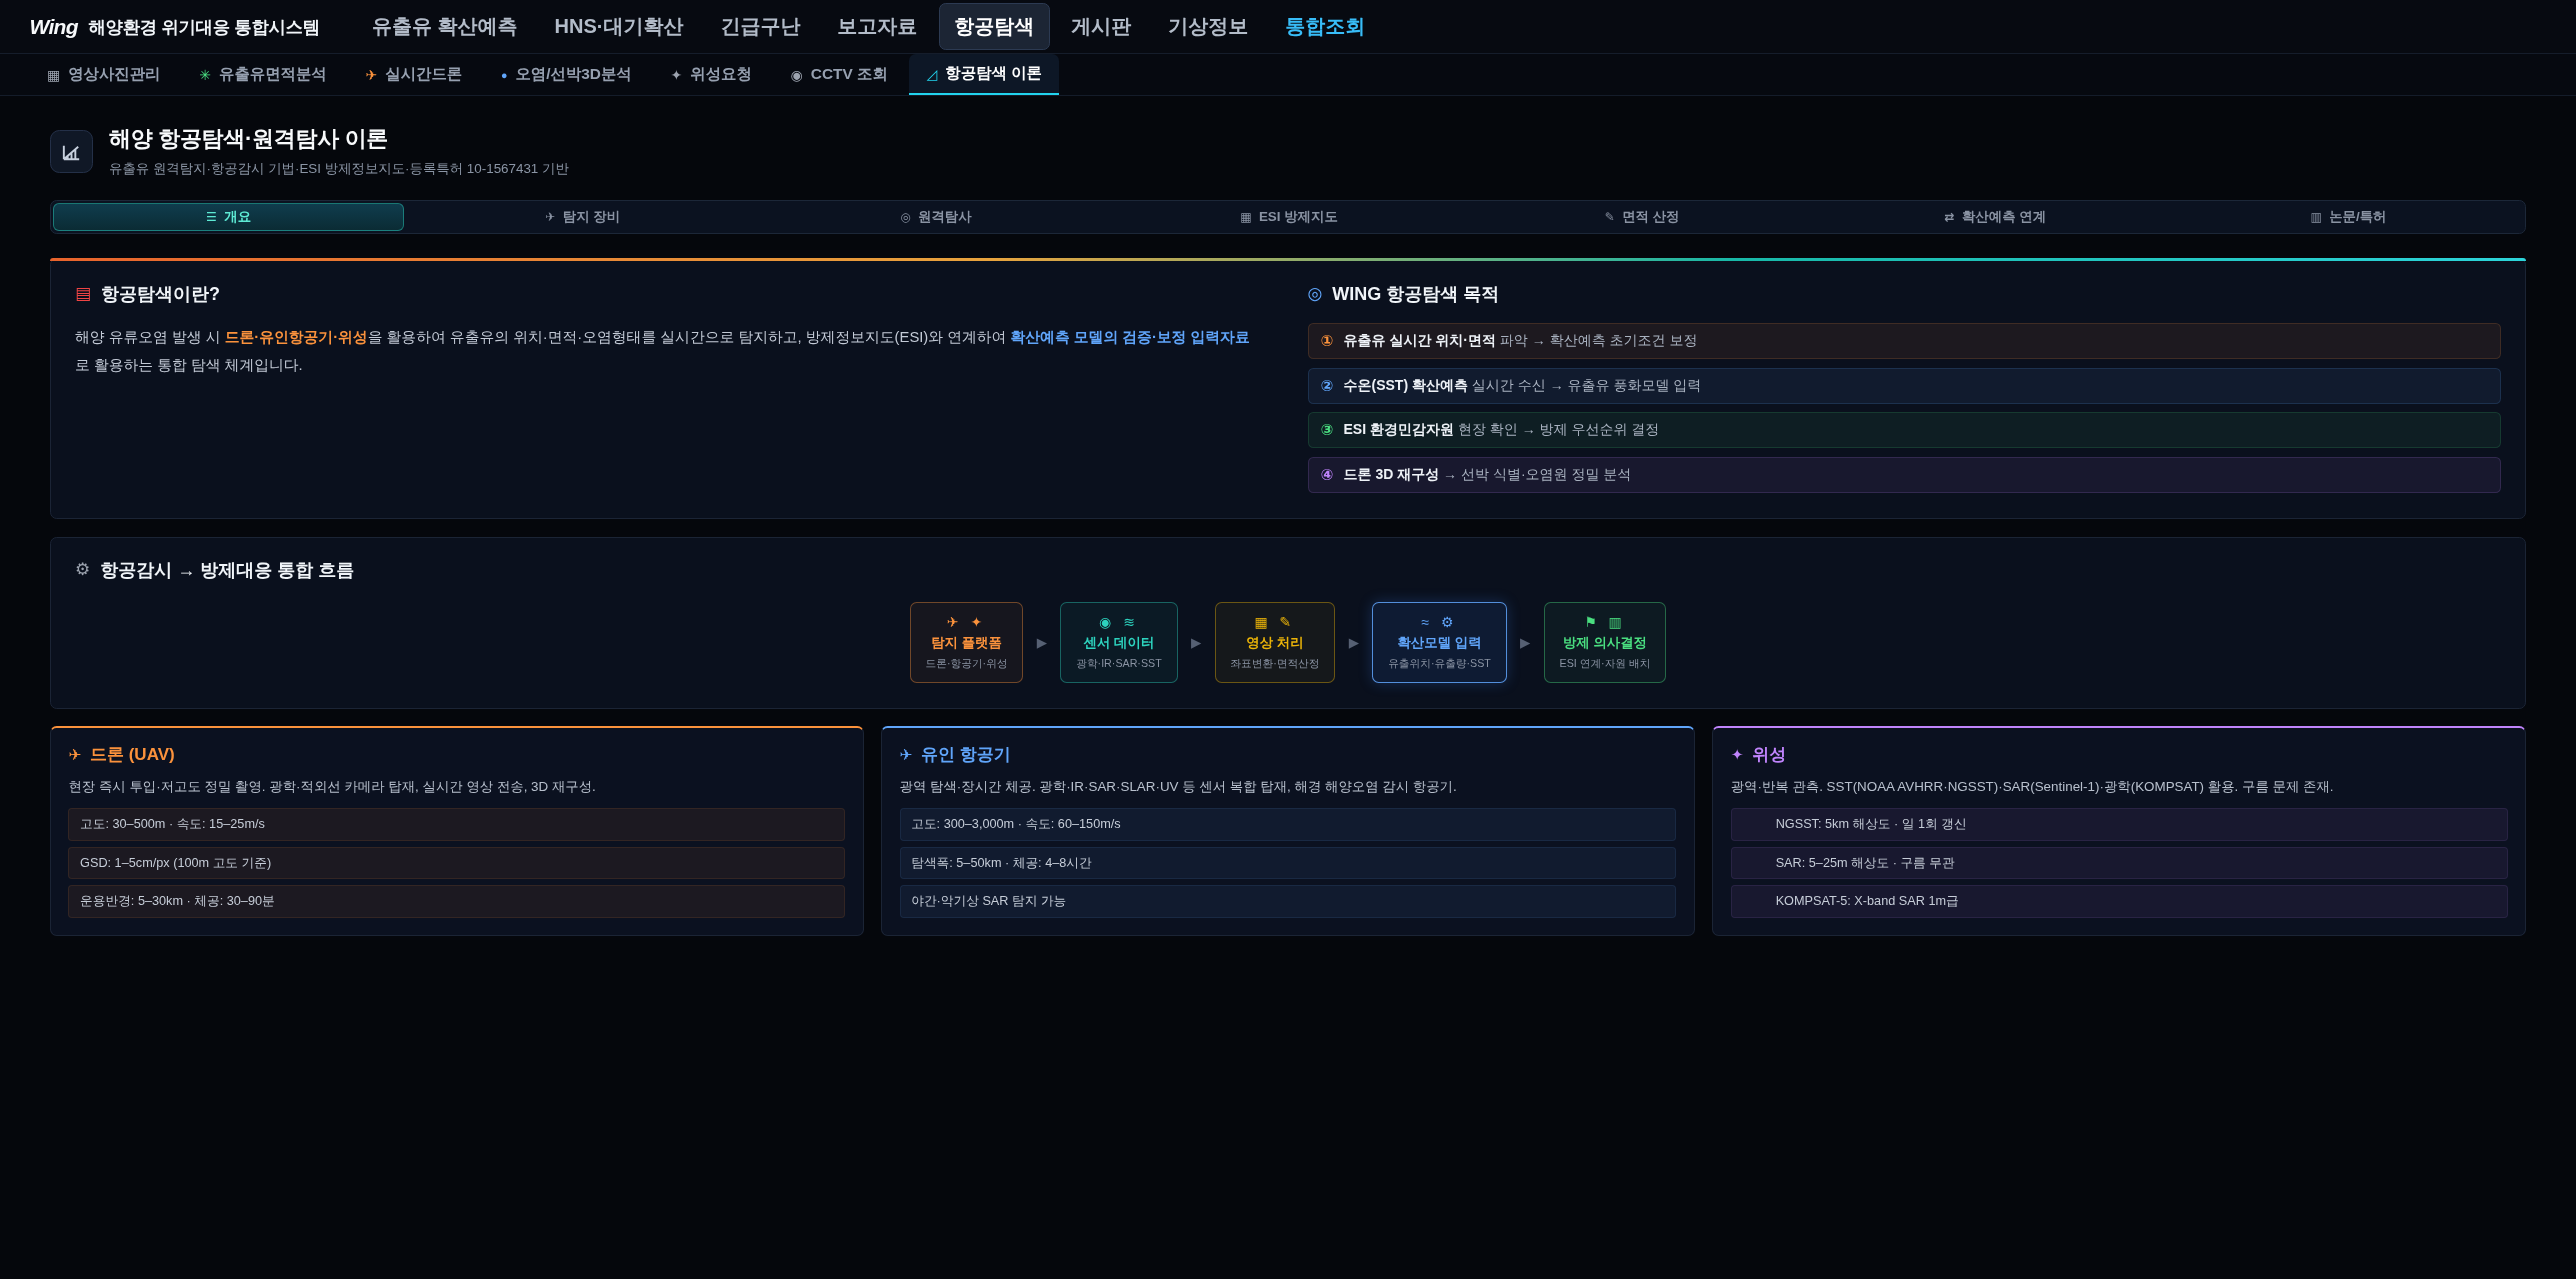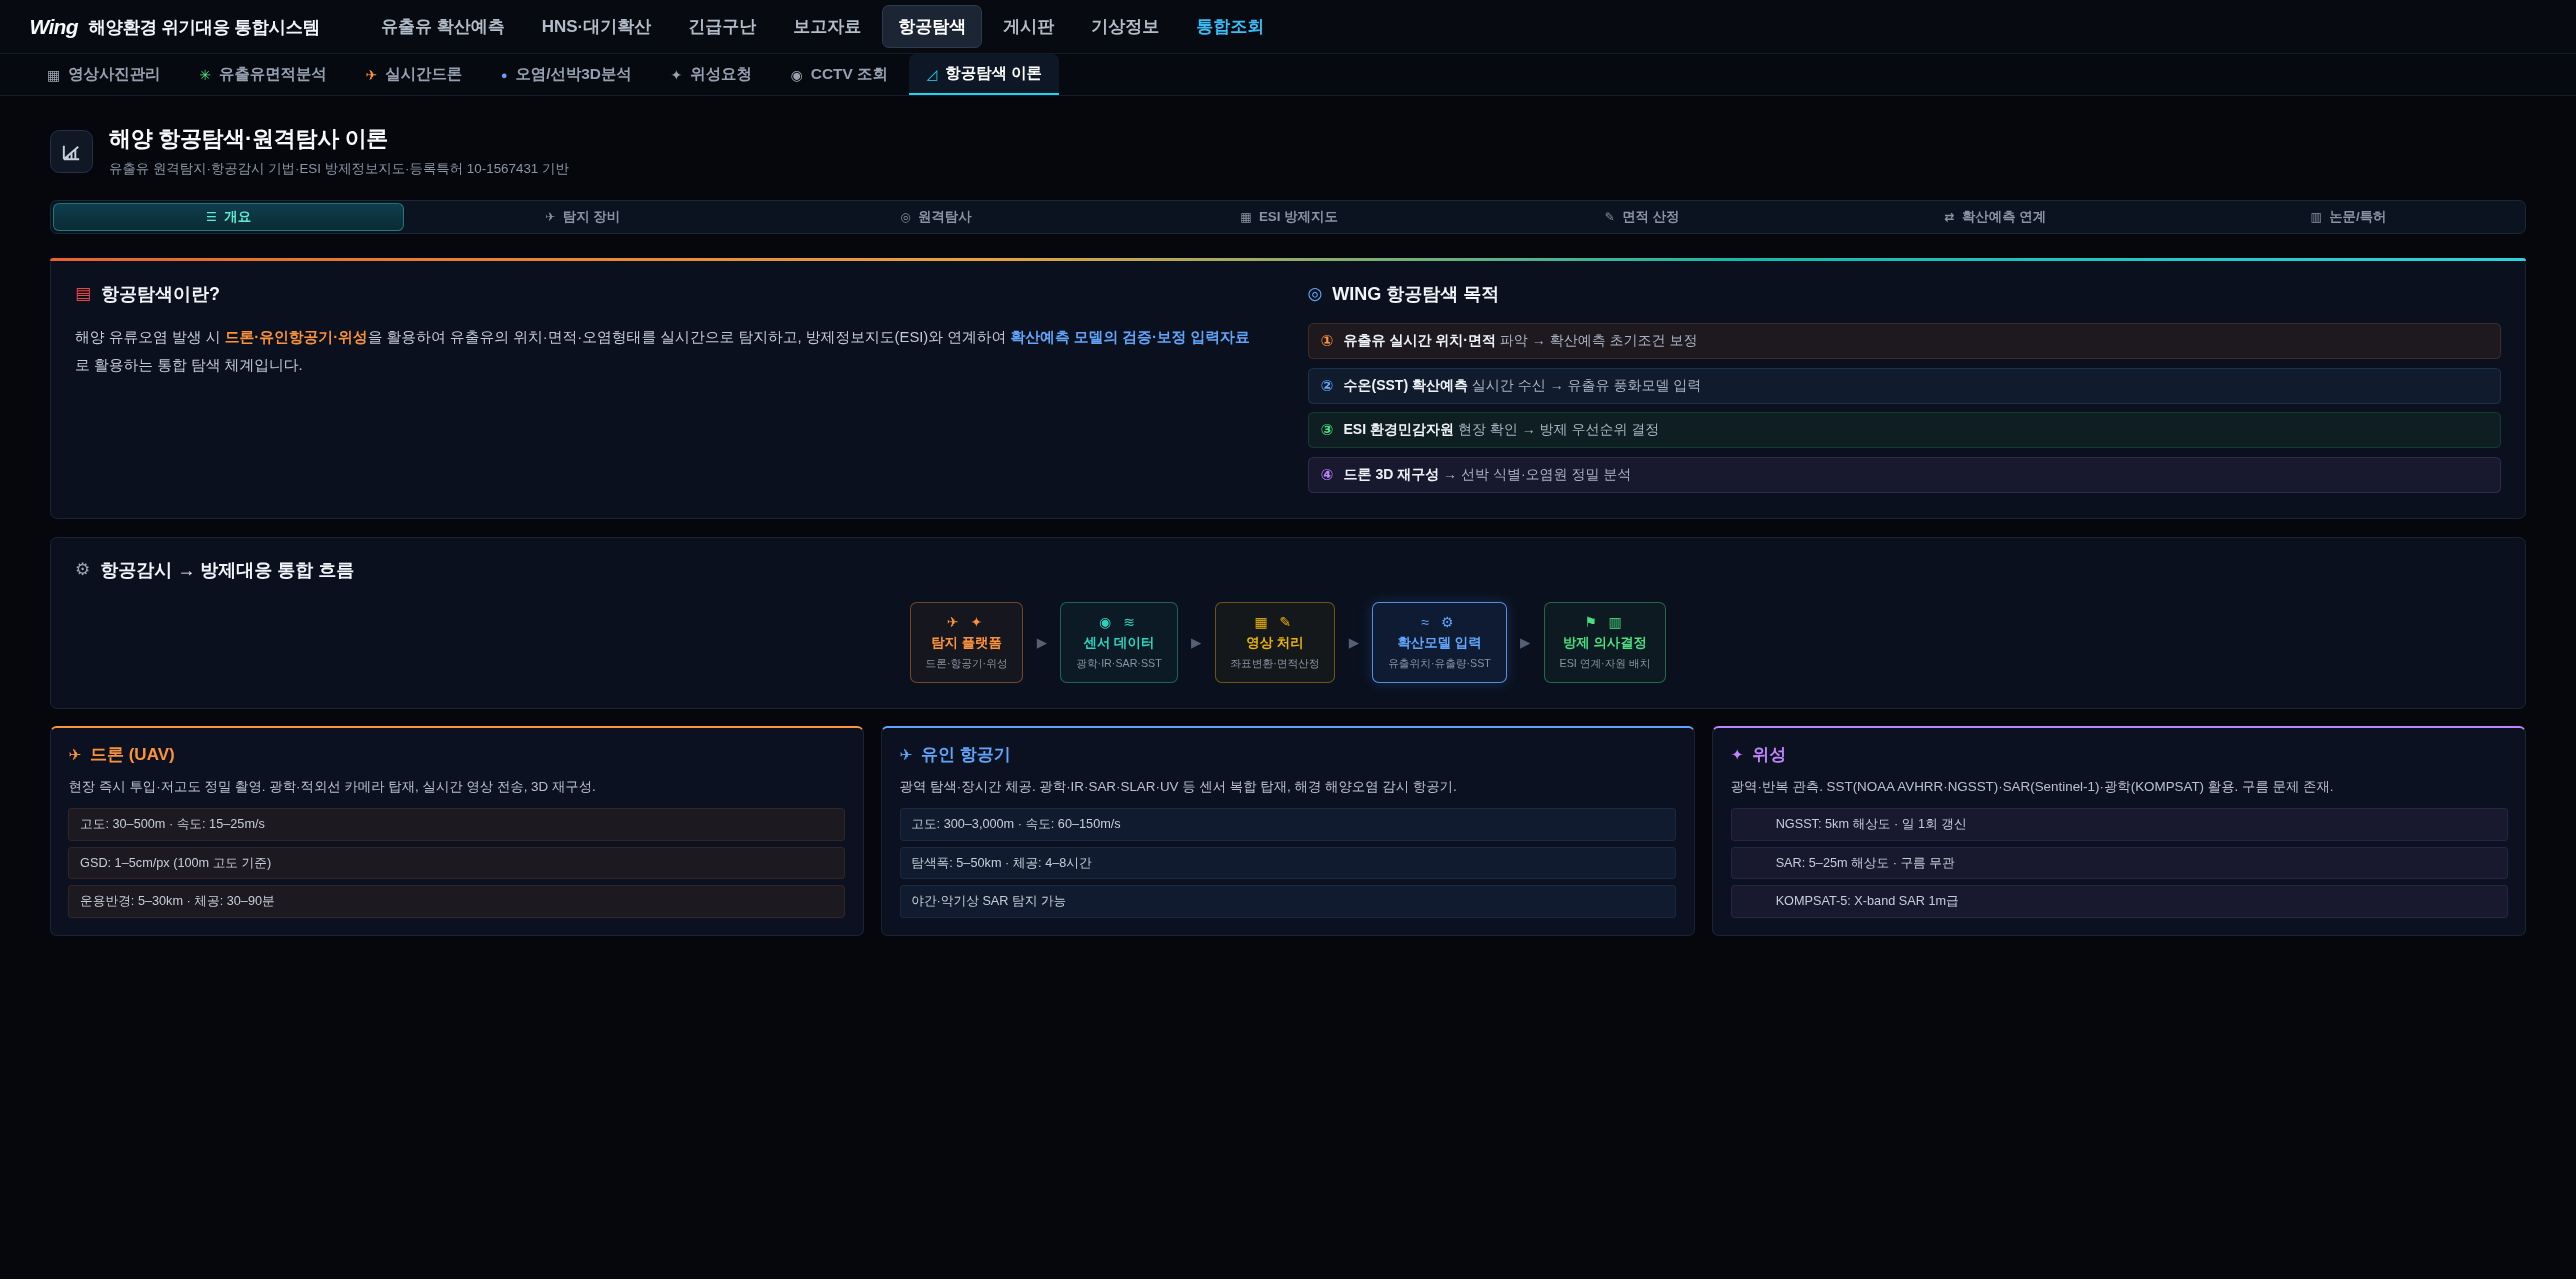--- a/index.html
+++ b/index.html
@@ -8,32 +8,32 @@
   body {
     background: var(--bg, #05070c);
     color:#e5e7eb;
     font-family:"Liberation Sans","DejaVu Sans",sans-serif;
   }
   a { text-decoration:none; cursor:pointer; }
 
   
   .topbar {
     height:54px; display:flex; align-items:center;
-    padding:0 29.5px; gap:28px;
+    padding:0 29.5px; gap:19px;
     background:#070a11; border-bottom:0.7px solid #151d2b;
   }
   .brand { display:flex; align-items:center; gap:10.7px; cursor:pointer; }
   .logo-mark {
     font-size:21px; font-weight:800; font-style:italic; letter-spacing:-0.7px;
     color:#f8fafc;
   }
   .app-title { font-size:17.4px; font-weight:700; color:#f1f5f9; letter-spacing:-0.3px; }
   .main-nav { display:flex; align-items:center; gap:5.4px; margin-left:17.4px; }
   .nav-item {
-    padding:8.7px 14.8px; font-size:17px; font-weight:600;
+    padding:8.7px 14.8px; font-size:20px; font-weight:600;
     color:#b3bcc9; border-radius:6.7px; border:0.7px solid transparent; white-space:nowrap;
   }
   .nav-item.active { background:#1c2534; border-color:#2c3a52; color:#ffffff; }
   .nav-item.cyan { color:#38bdf8; }
 
   .topbar-right { margin-left:auto; display:flex; align-items:center; gap:17.4px; }
   .incident-badge {
     display:flex; align-items:center; gap:8px;
     background:rgba(239,68,68,.10); border:0.7px solid rgba(239,68,68,.5);
     color:#f87171; font-size:14px; font-weight:700;

